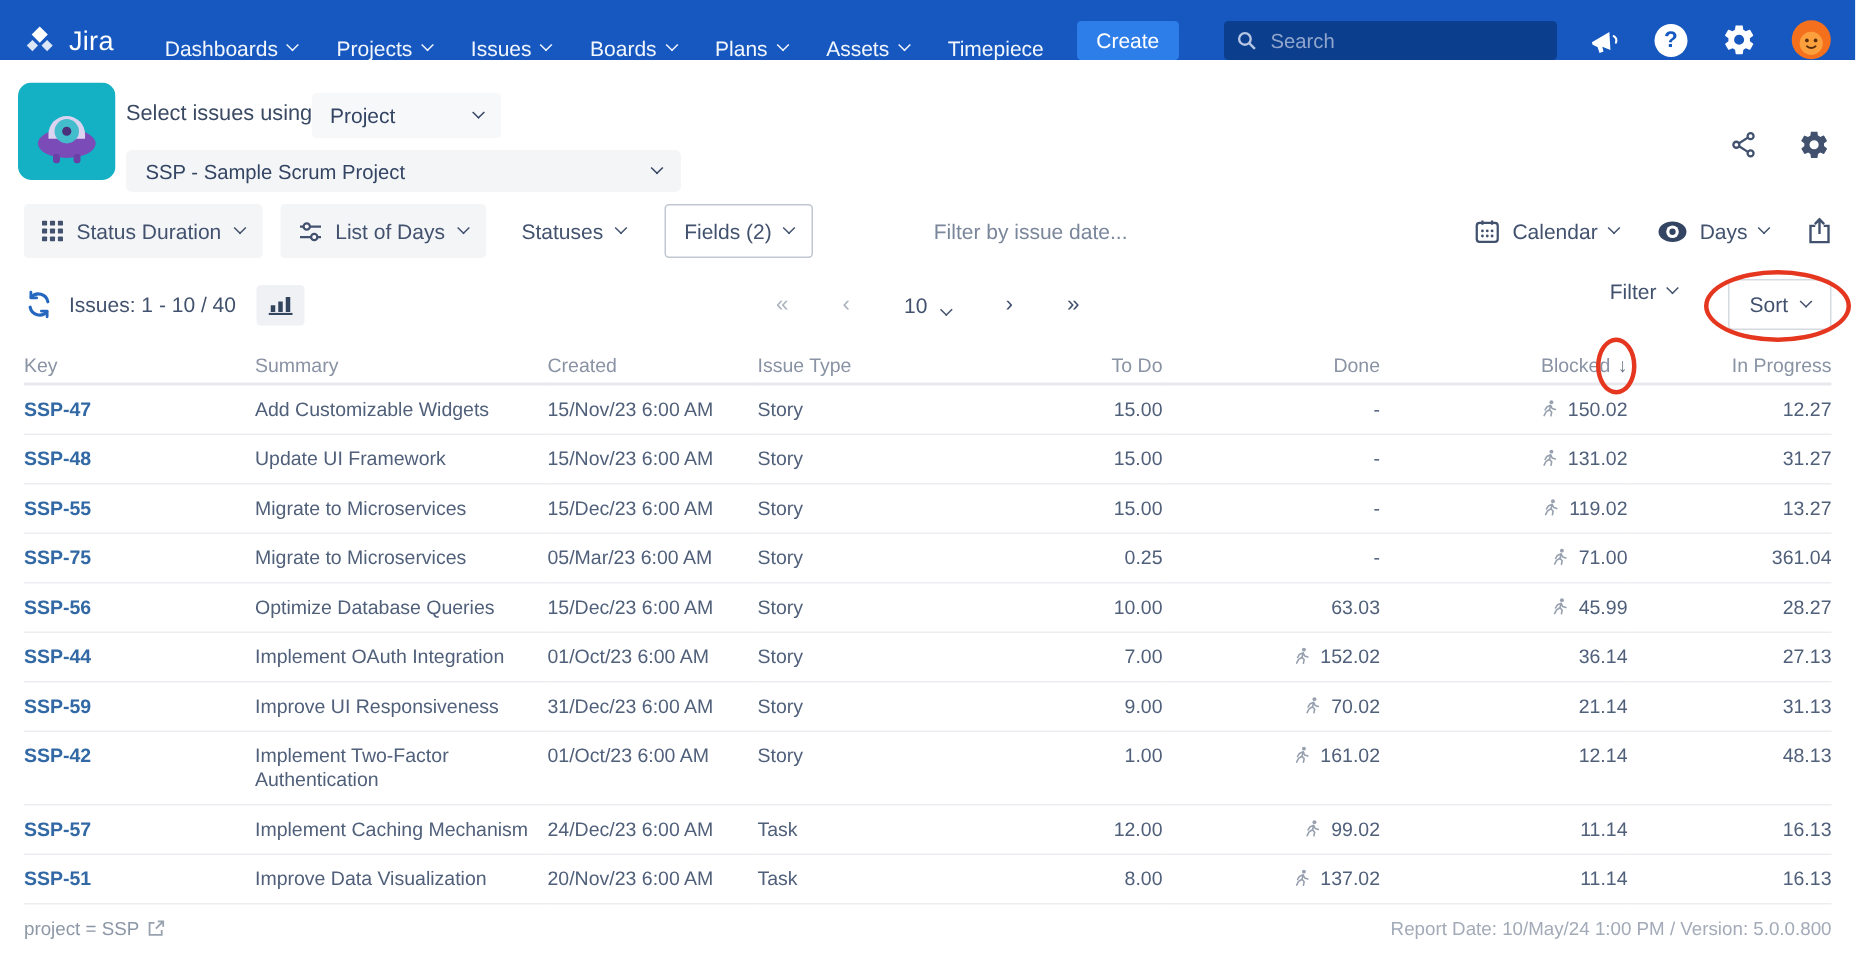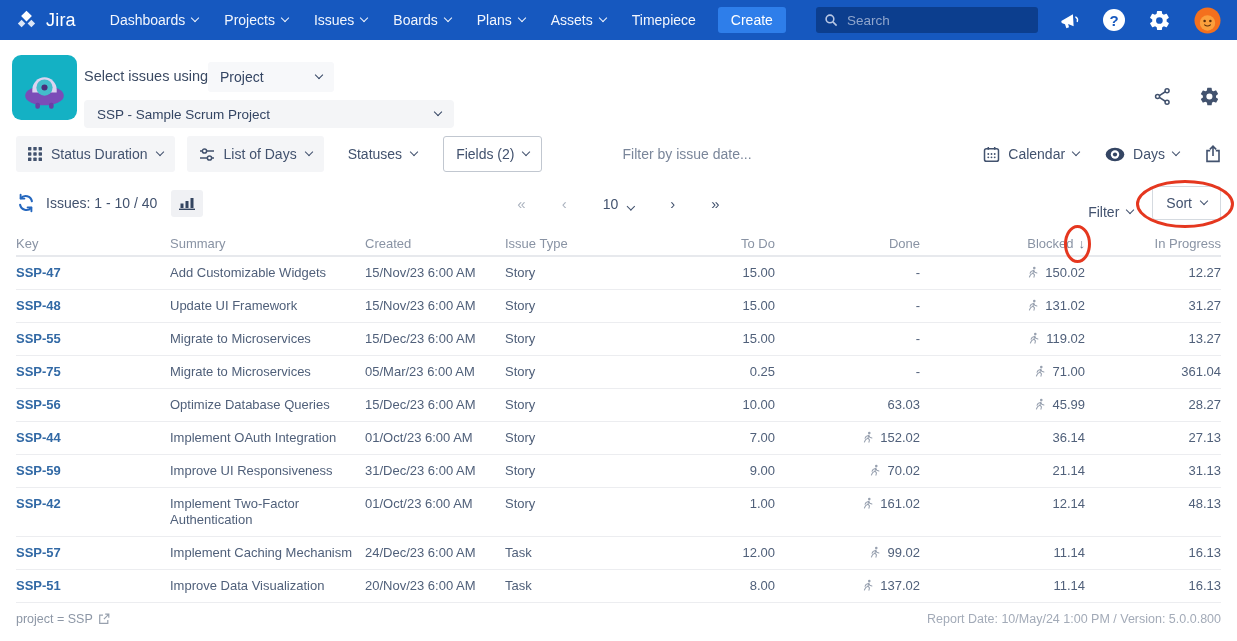--- a/index.html
+++ b/index.html
@@ -2,21 +2,21 @@
 <html><head>
 <meta charset="utf-8">
 <style>
   * { box-sizing: border-box; }
   html, body { margin: 0; padding: 0; }
   body { font-family: "Liberation Sans", "DejaVu Sans", sans-serif; background: #fff; }
   .app { position: relative; width: 1237px; height: 641px; background: #fff; overflow: hidden; }
 
   
   .navbar { position: absolute; top: 0; left: 0; width: 100%; height: 40px; background: #1658BF;
-            display: flex; align-items: center; padding: 0 16px 0 14px; color: #fff; }
+            display: flex; align-items: flex-end; padding: 0 16px 0 14px; color: #fff; }
   .brand { display: flex; align-items: center; gap: 7px; margin-right: 34px; cursor: pointer; }
   .brand-text { font-size: 18px; font-weight: 500; letter-spacing: .2px; }
   .nav-menu { display: flex; align-items: center; gap: 26px; }
   .nav-item { display: flex; align-items: center; font-size: 14px; color: #F2F6FD; cursor: pointer; white-space: nowrap; }
   .nav-item .chev { margin-left: 7px; }
   .chev { display: inline-block; width: 6px; height: 6px; border-right: 1.6px solid currentColor;
           border-bottom: 1.6px solid currentColor; transform: rotate(45deg); position: relative; top: -2px; flex: none; }
   .create-btn { margin-left: 22px; background: #2E7EEA; color: #fff; font-size: 14px; border: none;
                 border-radius: 3px; padding: 5px 13px; cursor: pointer; font-family: inherit; }
   .search-box { margin-left: auto; width: 222px; height: 26px; background: #0C3E8E; border-radius: 3px;
@@ -59,21 +59,21 @@
                 display: flex; align-items: center; padding: 0 16px; }
   .refresh-btn { cursor: pointer; display: flex; }
   .count-label { margin-left: 10px; font-size: 14px; color: #42526E; white-space: nowrap; }
   .chart-btn { margin-left: 14px; width: 32px; height: 27px; background: #F0F1F4; border-radius: 3px;
                display: flex; align-items: center; justify-content: center; cursor: pointer; }
   .pagination { position: absolute; left: 50%; top: 50%; transform: translate(-50%,-50%);
                 display: flex; align-items: center; gap: 36px; }
   .pg { font-size: 15px; color: #42526E; cursor: pointer; }
   .pg.disabled { color: #ABB3BF; }
   .page-size { display: flex; align-items: flex-end; gap: 10px; font-size: 14px; color: #42526E; cursor: pointer; }
-  .ib-right { margin-left: auto; display: flex; align-items: flex-end; gap: 19px; }
+  .ib-right { margin-left: auto; display: flex; align-items: flex-start; gap: 34px; }
   .filter-dd { display: flex; align-items: center; gap: 8px; font-size: 14px; color: #42526E; cursor: pointer; }
   .sort-btn { display: flex; align-items: center; gap: 9px; font-size: 14px; color: #42526E; background: #fff;
               border: 1px solid #D5DAE0; border-radius: 3px; padding: 8px 13px; cursor: pointer; font-family: inherit; }
 
   
   .issues-table { position: absolute; top: 228px; left: 16px; width: 1205px; border-collapse: collapse; table-layout: fixed; }
   .issues-table th { font-size: 13px; font-weight: 400; color: #8993A4; text-align: left;
                      padding: 8px 10px 4px 0; border-bottom: 2px solid #E7E9ED; cursor: pointer; }
   .issues-table th.num { text-align: right; padding-right: 0; }
   .issues-table td { font-size: 13px; color: #50607A; padding: 8px 10px 8px 0; border-bottom: 1px solid #ECEDF0;

